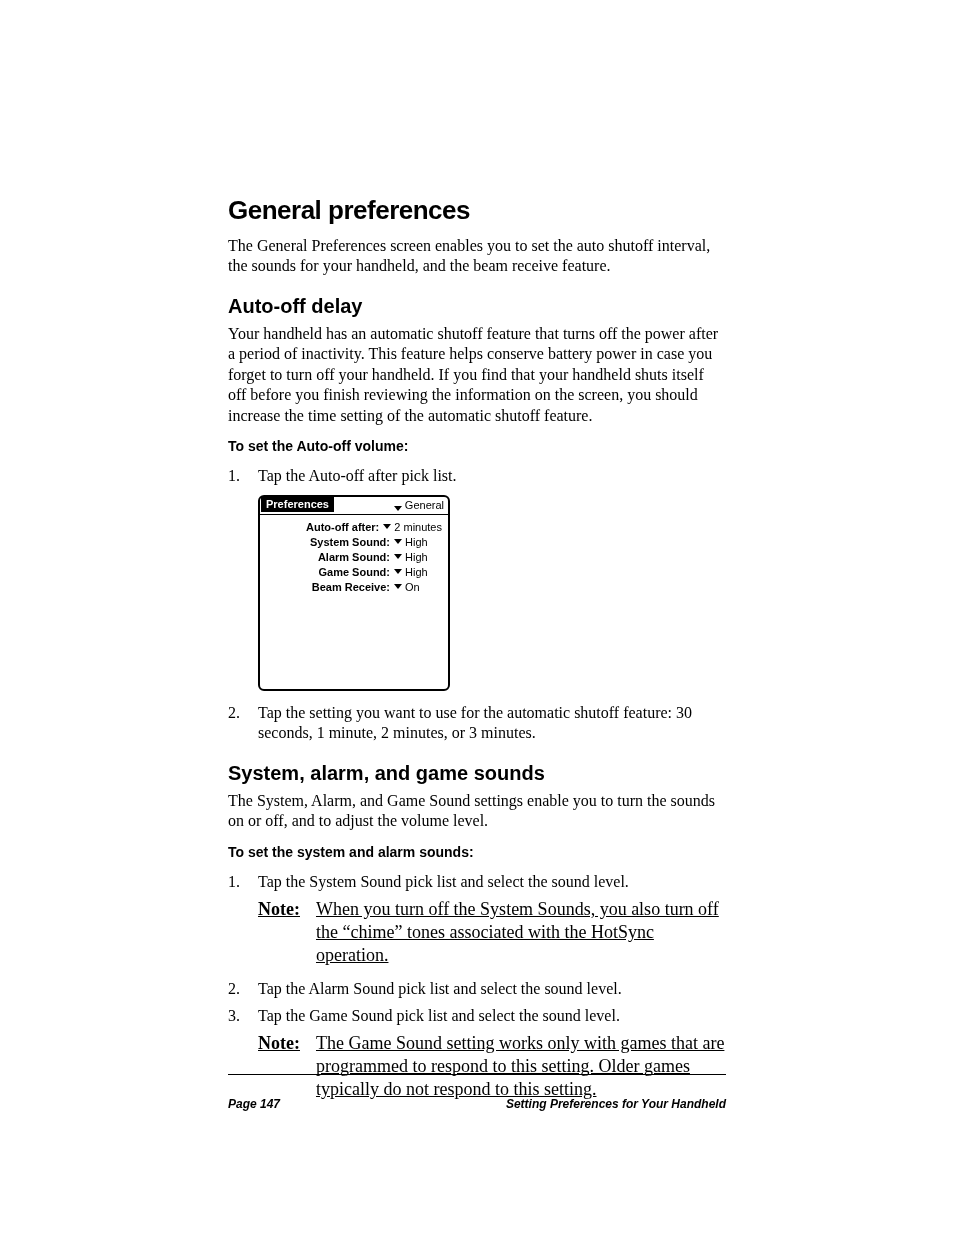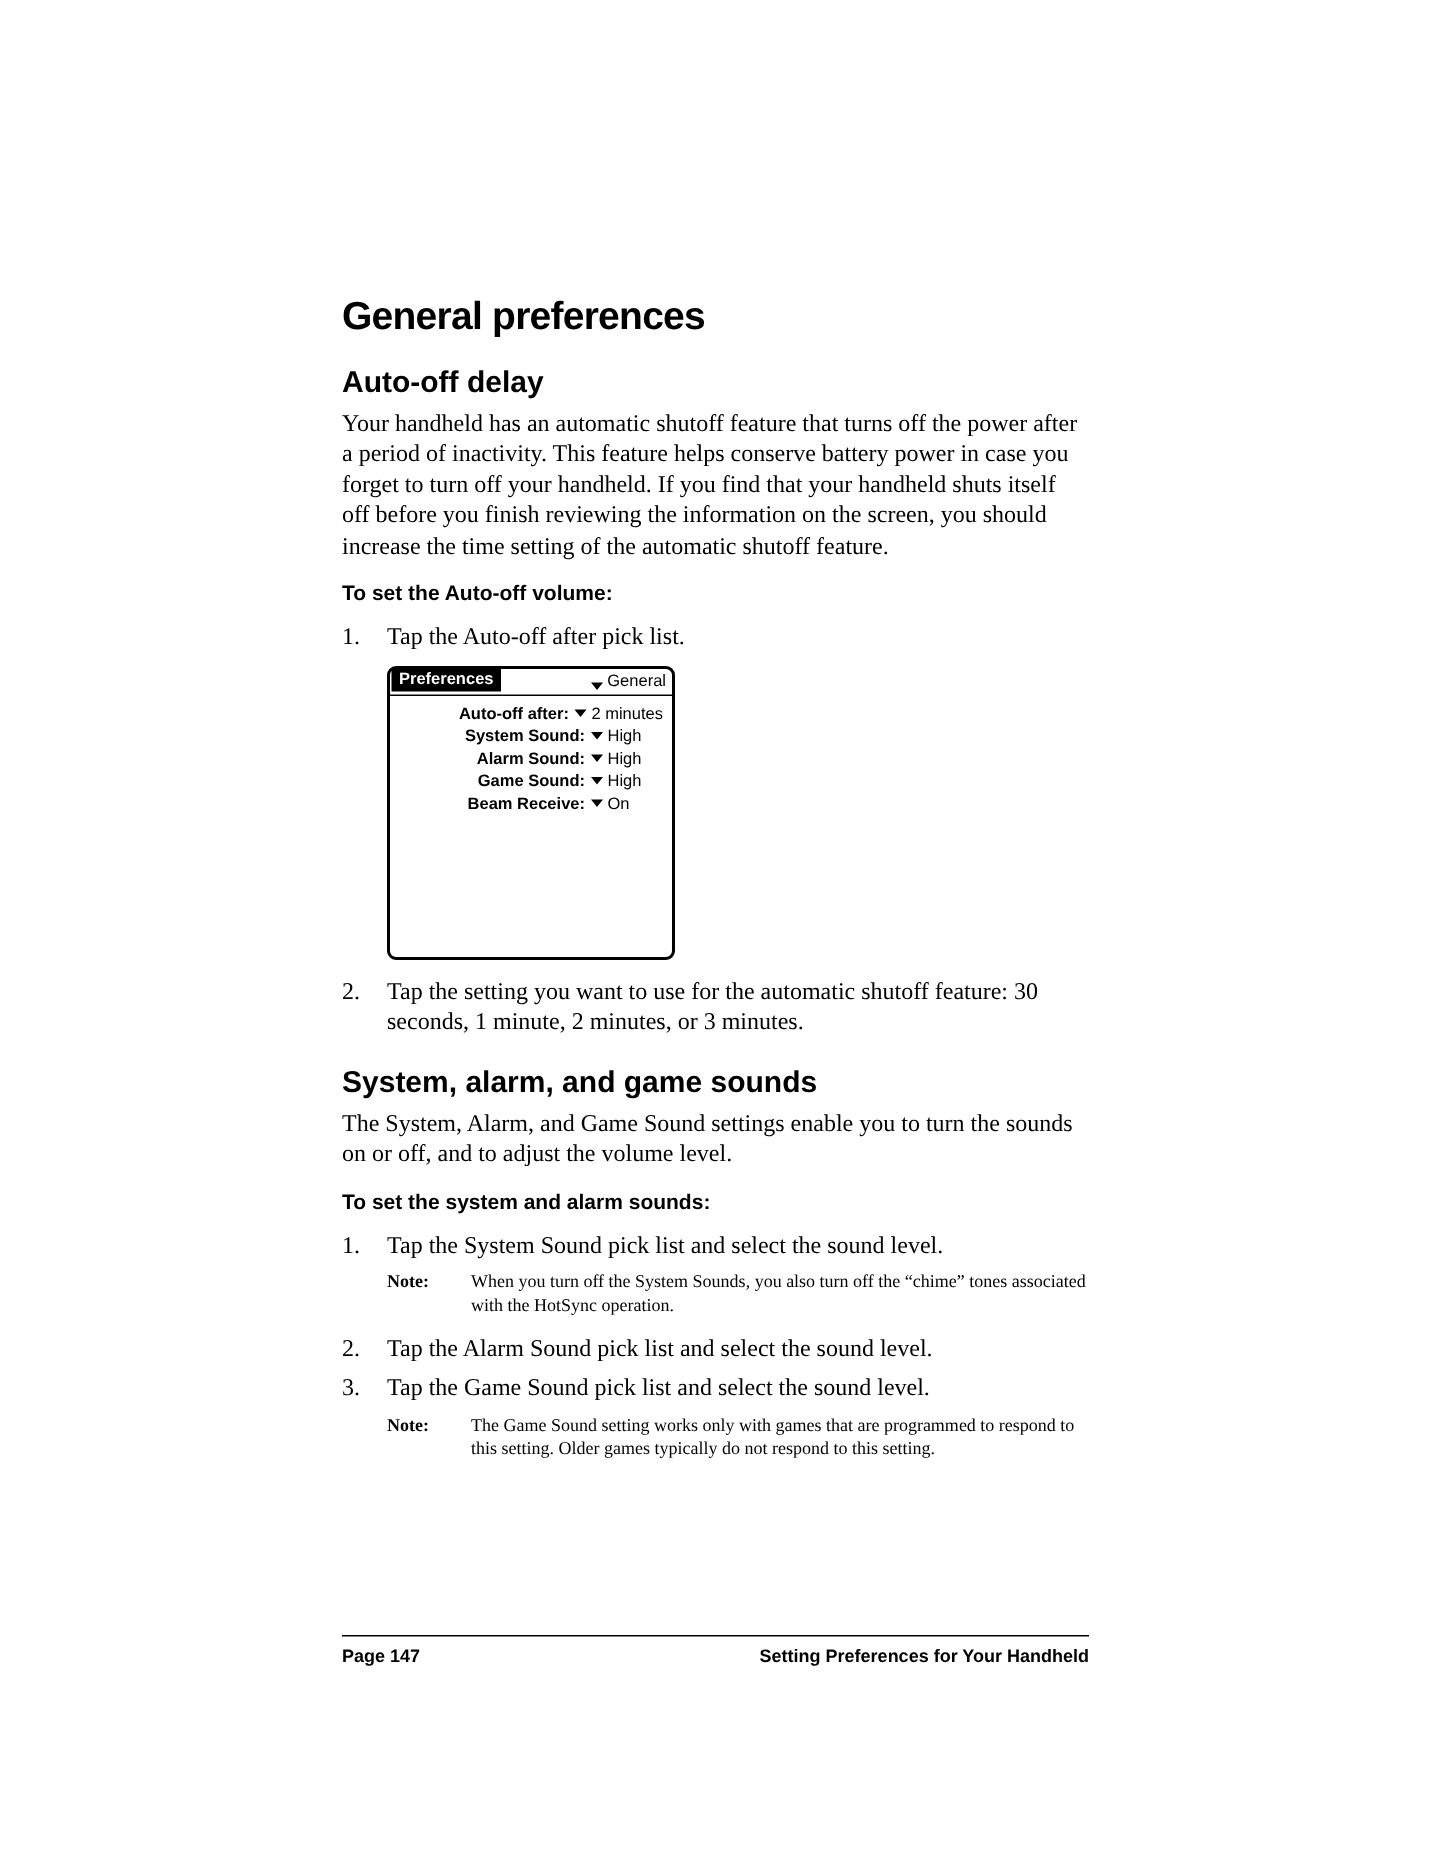--- a/index.html
+++ b/index.html
@@ -54,25 +54,26 @@
       margin-bottom: 6px;
     }
     .ol > li::before {
       content: counter(item) ".";
       position: absolute;
       left: 0;
       top: 0;
     }
     .note-row {
       display: flex;
-      gap: 28px;
+      gap: 16px;
       margin-top: 6px;
       margin-left: 30px;
-      font-size: 12px;
+      font-size: 18px;
       line-height: 1.28;
+      text-decoration: underline;
     }
     .note-label {
       font-weight: 700;
       white-space: nowrap;
     }
     .note-text { flex: 1; }
     .screenshot {
       width: 192px;
       height: 196px;
       border: 2px solid #000;
@@ -133,33 +134,35 @@
       display: flex;
       align-items: center;
       gap: 3px;
     }
     .footer {
       position: absolute;
       bottom: 124px;
       left: 228px;
       right: 228px;
       border-top: 1px solid #000;
-      padding-top: 6px;
+      padding-top: 22px;
       display: flex;
       justify-content: space-between;
       font-family: Arial, Helvetica, sans-serif;
       font-weight: 900;
       font-size: 12px;
+      font-style: italic;
     }
   </style>
 </head>
 <body>
 
 <div class="page">
   <div class="h1">General preferences</div>
+  <div class="body-text">The General Preferences screen enables you to set the auto shutoff interval, the sounds for your handheld, and the beam receive feature.</div>
 
   <div class="h2">Auto-off delay</div>
   <div class="body-text">Your handheld has an automatic shutoff feature that turns off the power after a period of inactivity. This feature helps conserve battery power in case you forget to turn off your handheld. If you find that your handheld shuts itself off before you finish reviewing the information on the screen, you should increase the time setting of the automatic shutoff feature.</div>
 
   <div class="subhead">To set the Auto-off volume:</div>
 
   <ol class="ol">
     <li>Tap the Auto-off after pick list.</li>
   </ol>
 

